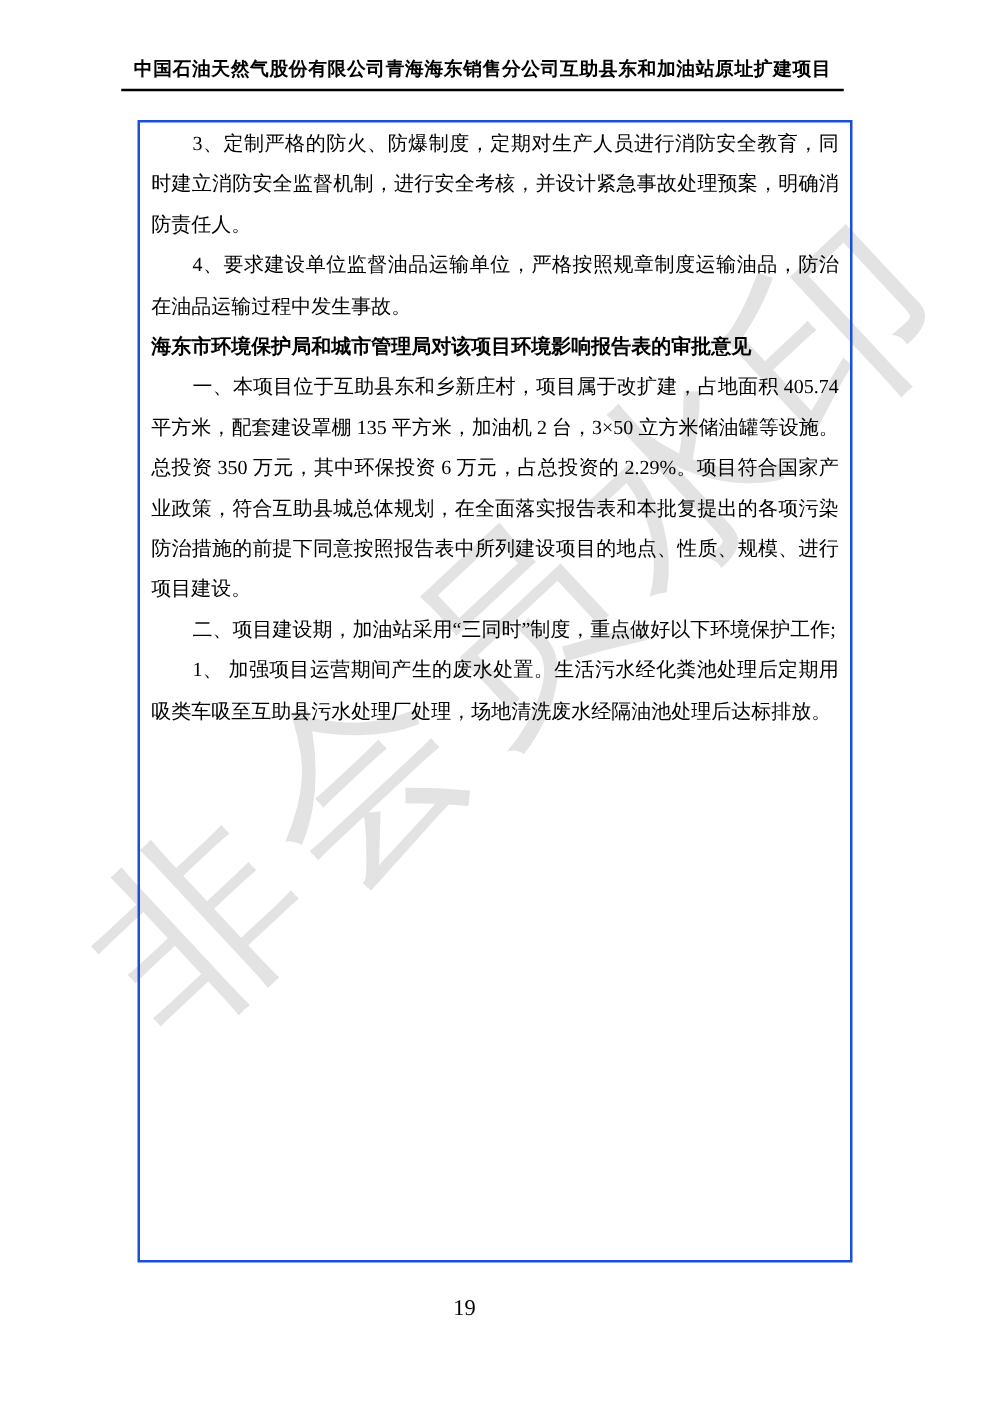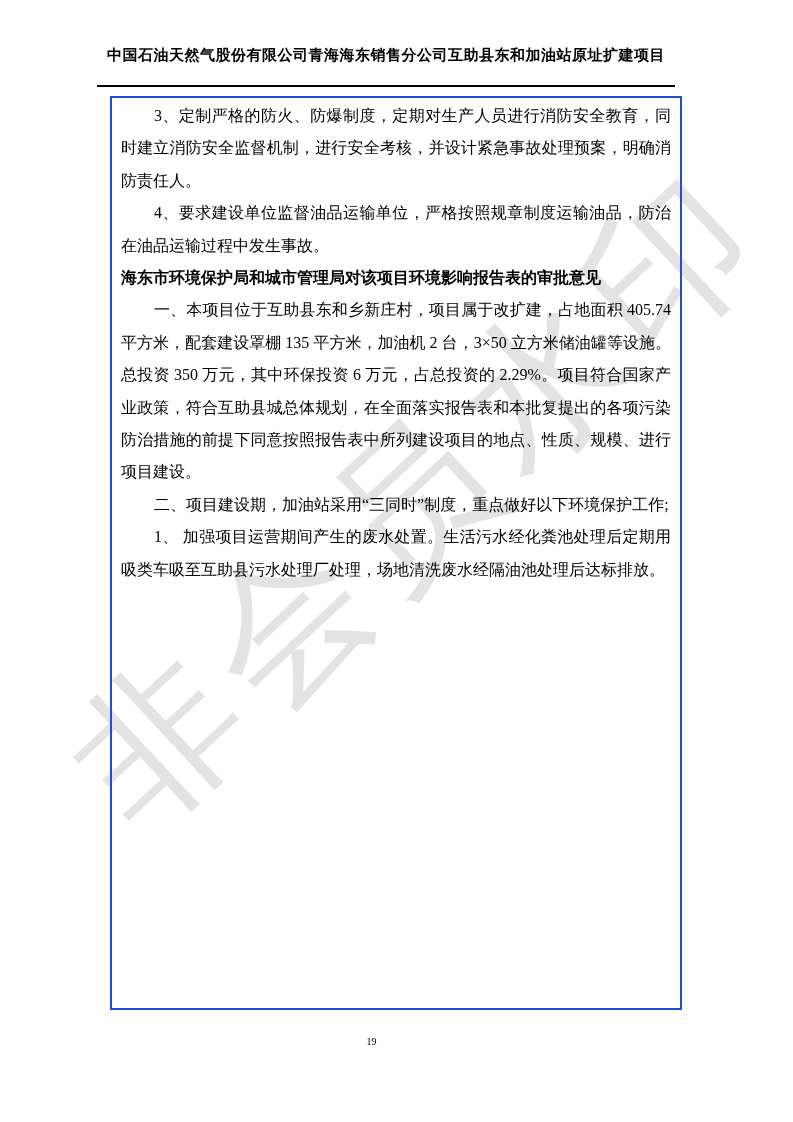--- a/index.html
+++ b/index.html
@@ -17,21 +17,21 @@
   
   .page-header {
     position: absolute;
     top: 46px;
     left: 97px;
     width: 578px;
     text-align: center;
     font-size: 15px;
     font-weight: bold;
     letter-spacing: 0.5px;
-    padding-bottom: 20px;
+    padding-bottom: 6px;
     border-bottom: 2px solid #000;
     z-index: 2;
   }
 
   
   .watermark {
     position: absolute;
     left: 420px;
     top: 500px;
     transform: translate(-50%, -50%) rotate(-43deg);
@@ -69,21 +69,21 @@
   .para-flush  { text-indent: 0; }
   .para-heading { font-weight: bold; text-indent: 0; }
 
   
   .page-footer {
     position: absolute;
     top: 1036px;
     left: 0;
     width: 743px;
     text-align: center;
-    font-size: 10px;
+    font-size: 18px;
     z-index: 2;
   }
 </style>
 </head>
 <body>
 
 <div class="watermark">非会员水印</div>
 
 <div class="page-header">中国石油天然气股份有限公司青海海东销售分公司互助县东和加油站原址扩建项目</div>
 

